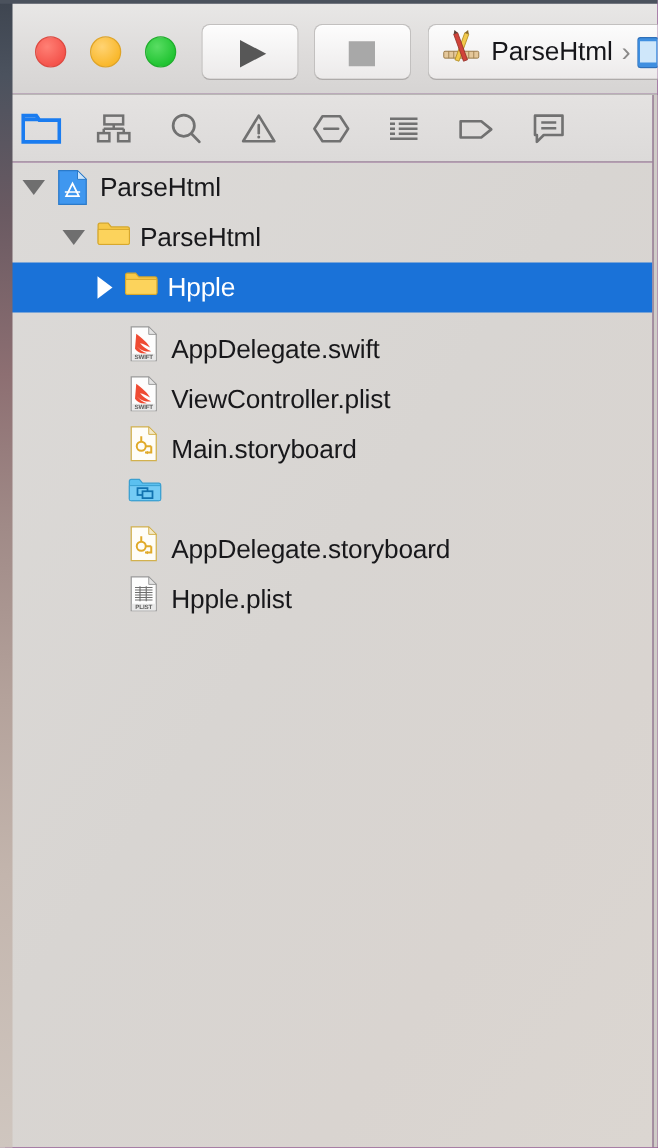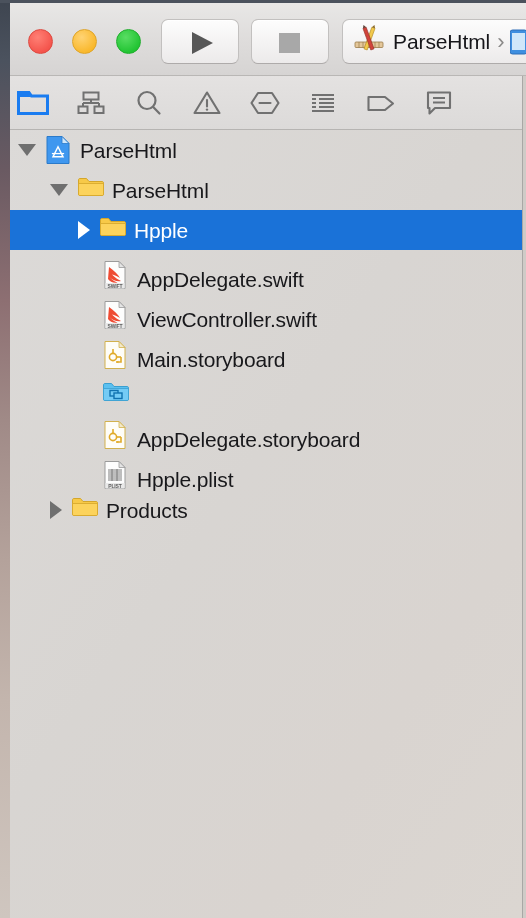--- a/index.html
+++ b/index.html
@@ -424,21 +424,21 @@
     <div class="tree-row indent-3">
       <span class="file-icon">
         <svg width="26" height="30" viewBox="0 0 26 30">
           <path d="M3 1.5 L17 1.5 L23 7.5 L23 28.5 L3 28.5 Z" fill="#fdfdfd" stroke="#9b9b9b" stroke-width="1"></path>
           <path d="M17 1.5 L23 7.5 L17 7.5 Z" fill="#e4e4e4" stroke="#9b9b9b" stroke-width="0.8"></path>
           <path d="M7 7 C12 11 16 14 18 18 C15 16 12.5 15 10 14.5 C13 18 17 20 19 21 C15 22 10 20 7 16.5 C9 19 12 21.5 15.5 22.5 C12 23.5 8 22 6 19 Z" fill="#ef4b33"></path>
           <rect x="3.5" y="23" width="19" height="5.5" fill="#e9e9e9"></rect>
           <text x="13" y="27.6" font-family="'Liberation Sans', sans-serif" font-size="5" fill="#5c5c5c" text-anchor="middle" font-weight="bold">SWIFT</text>
         </svg>
       </span>
-      <span class="row-label">ViewController.swift</span>
+      <span class="row-label">ViewController.plist</span>
     </div>
 
     <div class="tree-row indent-3">
       <span class="file-icon">
         <svg width="26" height="30" viewBox="0 0 26 30">
           <path d="M3 1.5 L17 1.5 L23 7.5 L23 28.5 L3 28.5 Z" fill="#fefdf8" stroke="#d2b14e" stroke-width="1"></path>
           <path d="M17 1.5 L23 7.5 L17 7.5 Z" fill="#f3e9c8" stroke="#d2b14e" stroke-width="0.8"></path>
           <circle cx="11" cy="17" r="3.6" fill="none" stroke="#e0aa2a" stroke-width="1.6"></circle>
           <line x1="11" y1="13.4" x2="11" y2="9" stroke="#e0aa2a" stroke-width="1.6"></line>
           <line x1="14.6" y1="17" x2="19" y2="17" stroke="#e0aa2a" stroke-width="1.6"></line>
@@ -490,30 +490,20 @@
             <line x1="10" y1="9" x2="10" y2="21"></line>
             <line x1="15" y1="9" x2="15" y2="21"></line>
           </g>
           <rect x="3.5" y="23" width="19" height="5.5" fill="#e9e9e9"></rect>
           <text x="13" y="27.6" font-family="'Liberation Sans', sans-serif" font-size="5" fill="#5c5c5c" text-anchor="middle" font-weight="bold">PLIST</text>
         </svg>
       </span>
       <span class="row-label">Hpple.plist</span>
     </div>
 
-    <div class="tree-row indent-1">
-      <span class="twisty closed"></span>
-      <span class="file-icon">
-        <svg width="28" height="24" viewBox="0 0 28 24">
-          <path d="M1.5 5 C1.5 4 2 3.5 3 3.5 L9.5 3.5 L12 6.5 L25 6.5 C26 6.5 26.5 7 26.5 8 L26.5 19 C26.5 20 26 20.5 25 20.5 L3 20.5 C2 20.5 1.5 20 1.5 19 Z" fill="#f7c948" stroke="#d4a62b" stroke-width="1"></path>
-          <path d="M1.5 8.5 L26.5 8.5 L26.5 19 C26.5 20 26 20.5 25 20.5 L3 20.5 C2 20.5 1.5 20 1.5 19 Z" fill="#fcd35c" stroke="#d4a62b" stroke-width="0.8"></path>
-        </svg>
-      </span>
-      <span class="row-label">Products</span>
-    </div>
 
   </div>
 
   <div id="pane-right-fill"></div>
   <div id="pane-divider"></div>
 </div>
 
 <div id="top-shadow"></div>
 
 </body></html>

